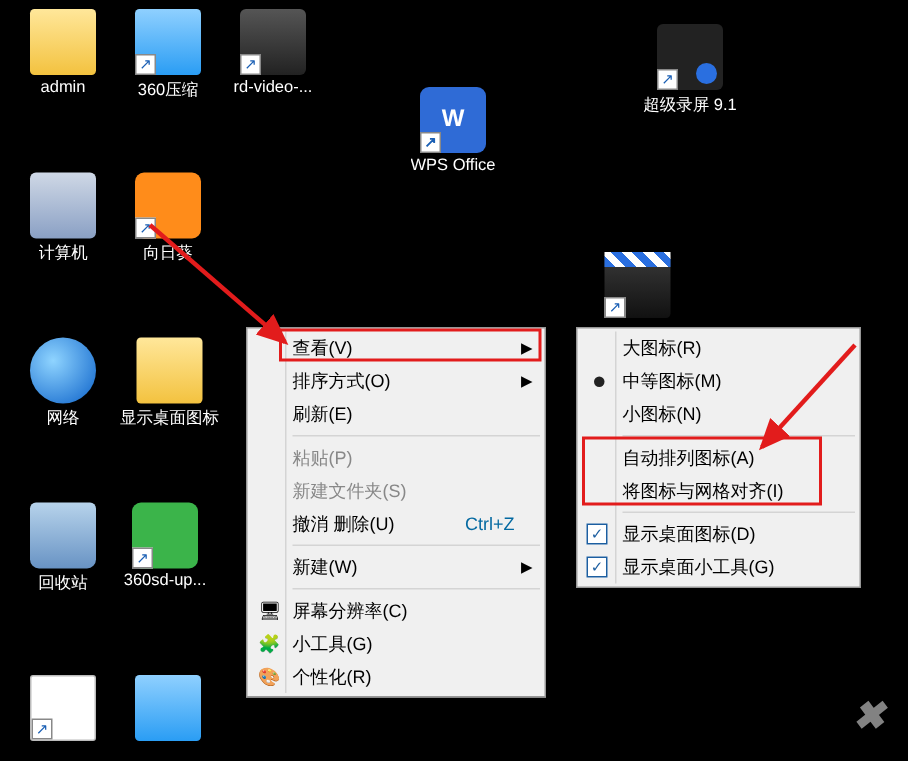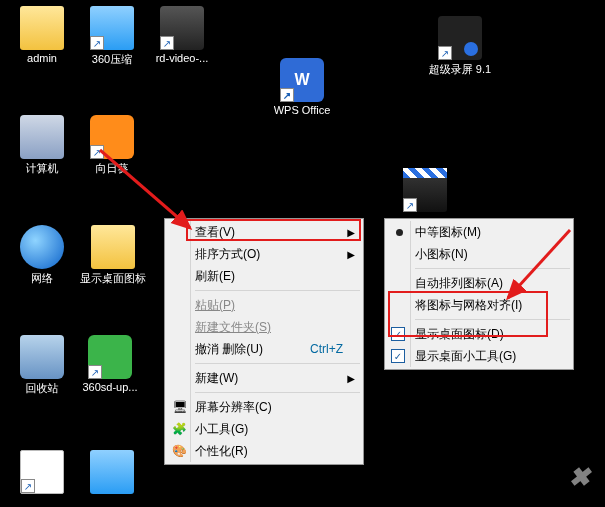--- a/index.html
+++ b/index.html
@@ -61,21 +61,21 @@
   }
   .menu-item {
     display: flex;
     align-items: center;
     height: 22px;
     padding: 0 20px 0 28px;
     cursor: pointer;
     position: relative;
     white-space: nowrap;
   }
-  .menu-item.disabled { color: #888; cursor: default; text-decoration: underline; }
+  .menu-item.disabled { color: #888; cursor: default; }
   .menu-item .arrow {
     position: absolute;
     right: 6px;
     font-size: 10px;
   }
   .menu-item .shortcut {
     position: absolute;
     right: 18px;
     color: #0369a1;
   }
@@ -274,20 +274,23 @@
   </div>
   <div class="menu-item">
     <span class="menu-icon">🎨</span>
     <span>个性化(R)</span>
   </div>
 </div>
 
 <div class="menu" style="left:384px;top:218px;width:190px">
   <div class="gutter"></div>
   <div class="menu-item">
+    <span>大图标(R)</span>
+  </div>
+  <div class="menu-item">
     <span class="radio-dot"></span>
     <span>中等图标(M)</span>
   </div>
   <div class="menu-item">
     <span>小图标(N)</span>
   </div>
   <div class="menu-sep"></div>
   <div class="menu-item">
     <span>自动排列图标(A)</span>
   </div>

